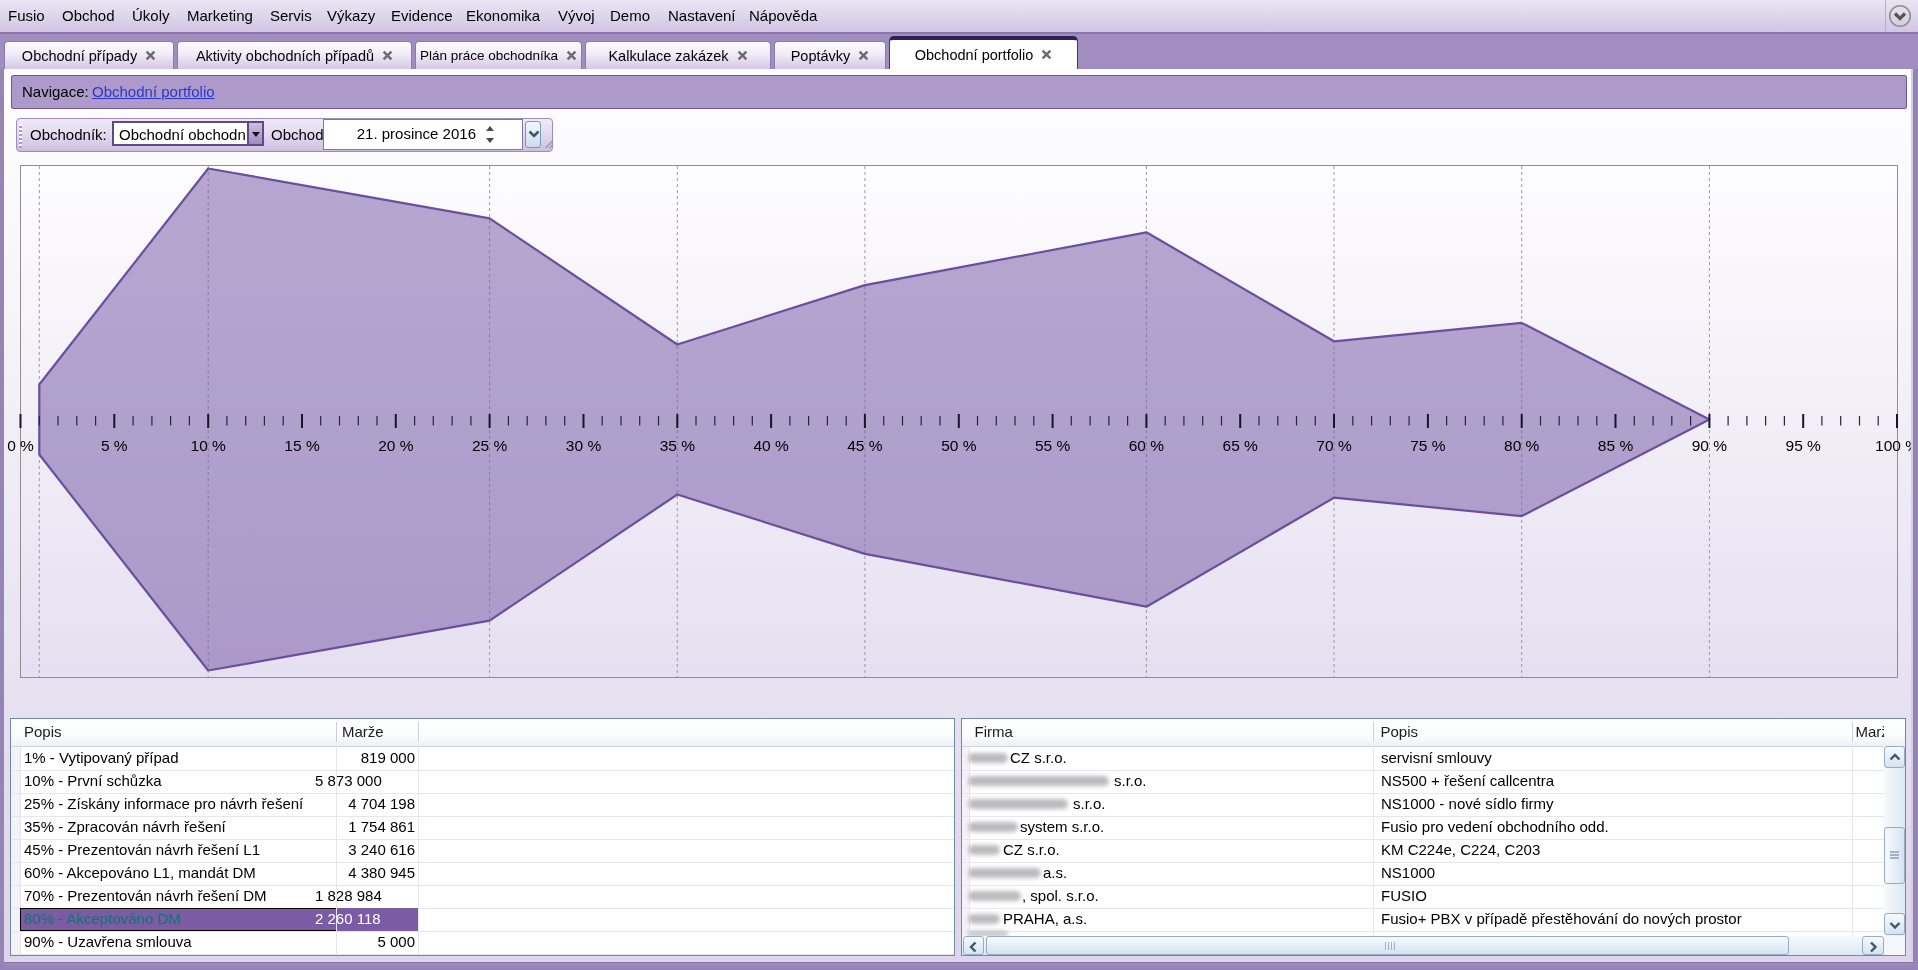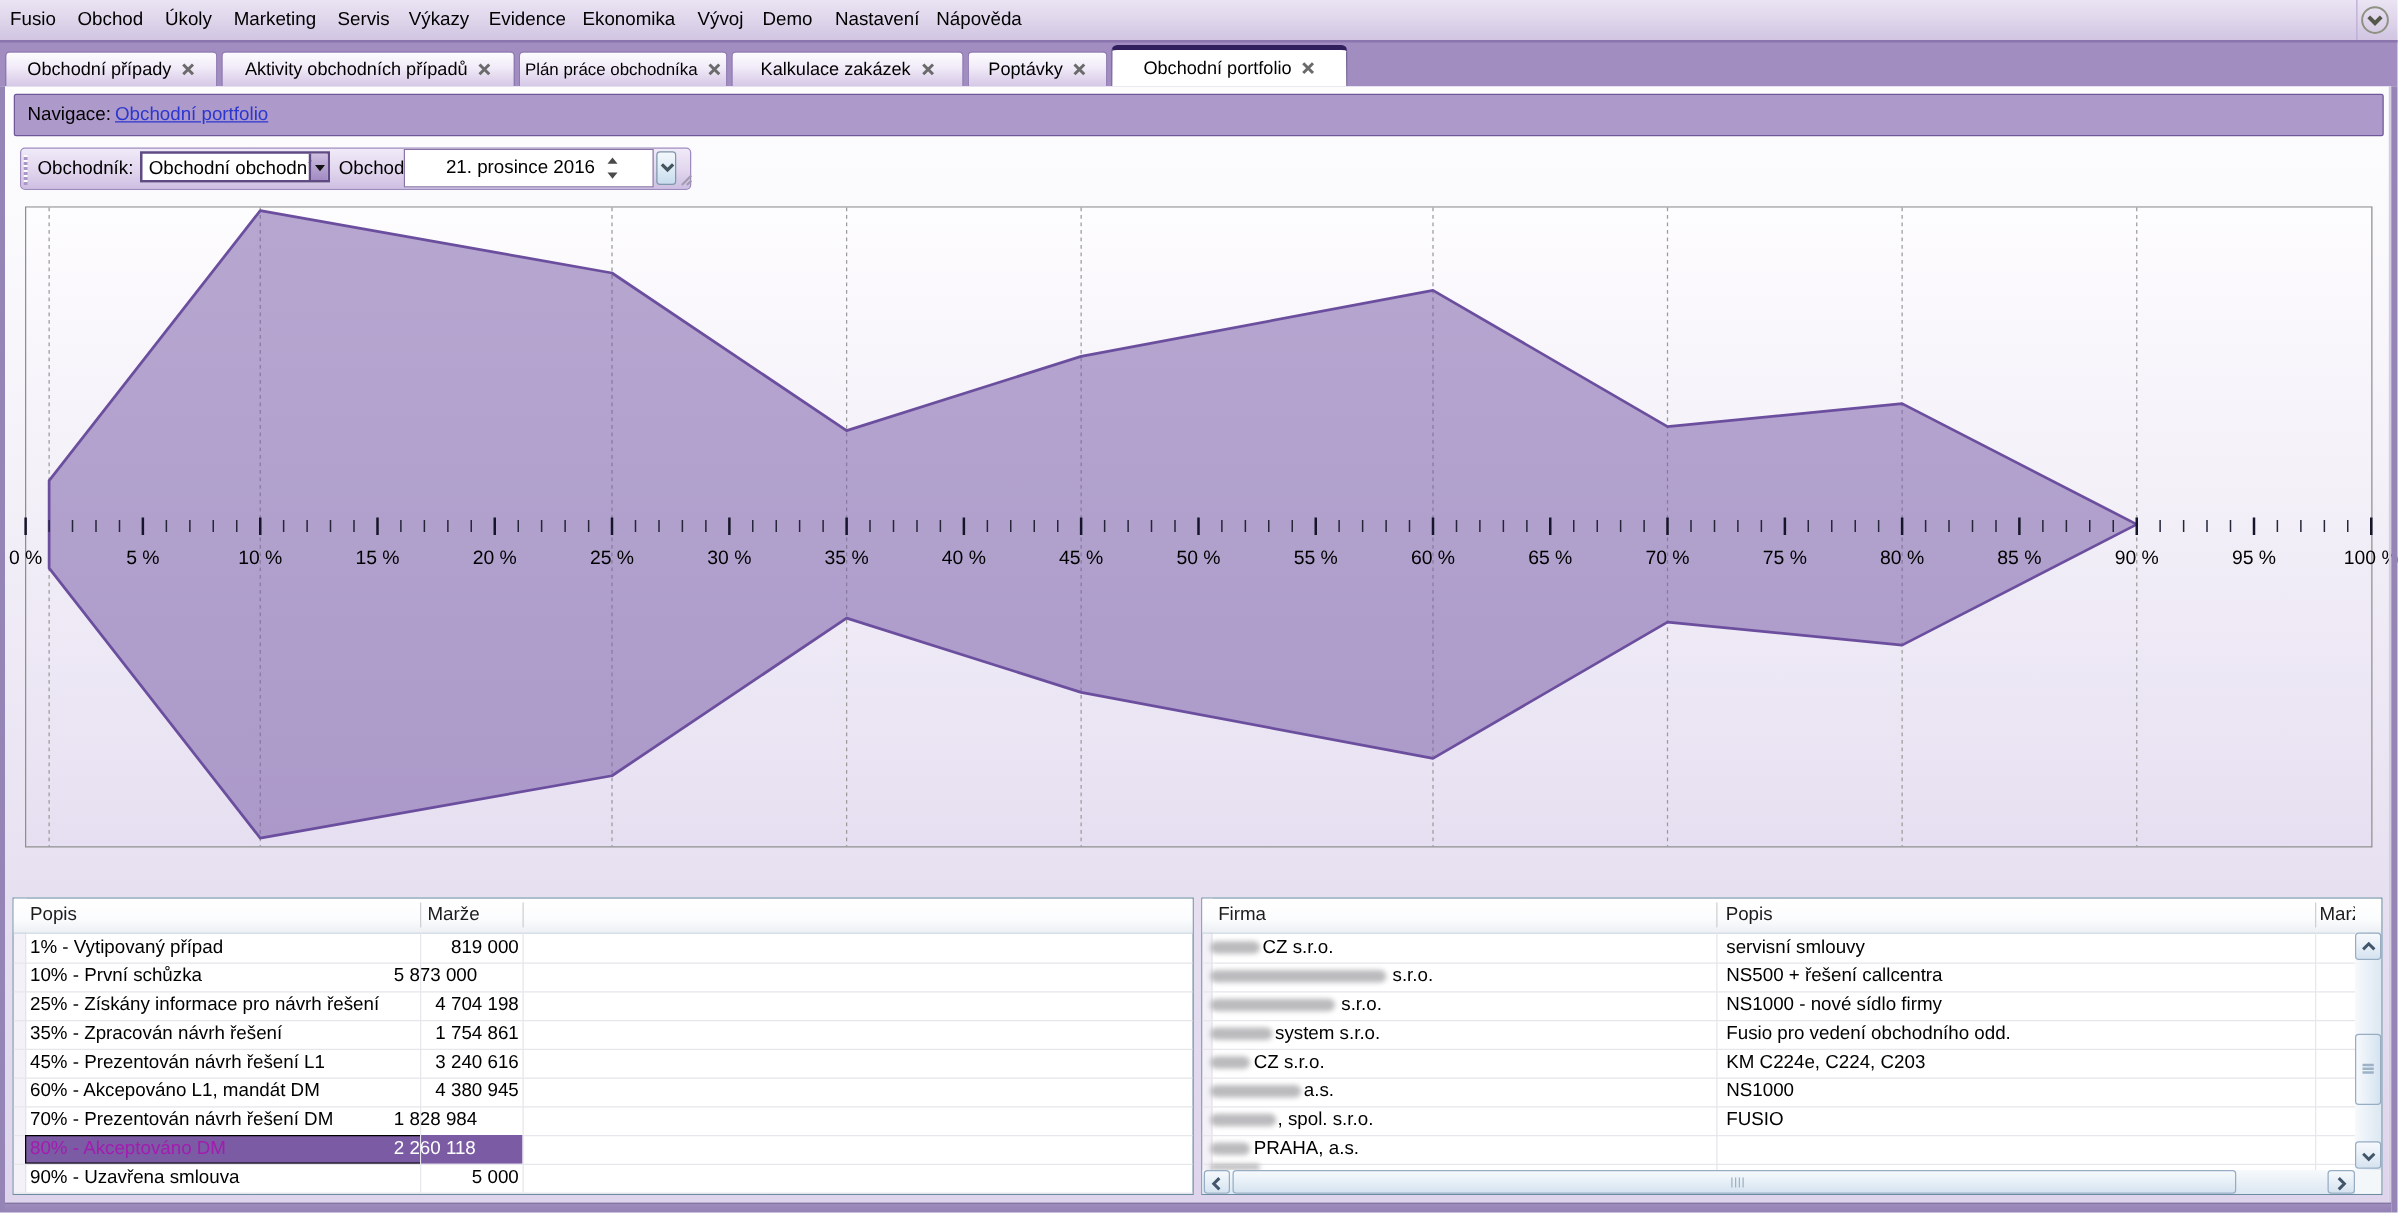--- a/index.html
+++ b/index.html
@@ -201,21 +201,21 @@
     <span class="ab cellt" style="left:304px;top:119.5px;width:100px;text-align:right;color:#000">3 240 616</span>
     <div class="ab rowline" style="top:142.5px"></div>
     <span class="ab cellt" style="left:13px;top:142.5px;color:#000">60% - Akcepováno L1, mandát DM</span>
     <span class="ab cellt" style="left:304px;top:142.5px;width:100px;text-align:right;color:#000">4 380 945</span>
     <div class="ab rowline" style="top:165.5px"></div>
     <span class="ab cellt" style="left:13px;top:165.5px;color:#000">70% - Prezentován návrh řešení DM</span>
     <span class="ab cellt" style="left:304px;top:165.5px;width:100px;text-align:left;color:#000">1 828 984</span>
     <div class="ab rowline" style="top:188.5px"></div>
     <div class="ab selrow" style="left:9px;top:188.5px;width:398px;height:23px"></div>
     <div class="ab" style="box-sizing:border-box;left:9px;top:188.5px;width:317px;height:23px;border:1px solid #000"></div>
-    <span class="ab cellt" style="left:13px;top:188.5px;color:#a21caf">80% - Akceptováno DM</span>
+    <span class="ab cellt" style="left:13px;top:188.5px;color:#0f766e">80% - Akceptováno DM</span>
     <span class="ab cellt" style="left:304px;top:188.5px;width:100px;text-align:left;color:#fff">2 260 118</span>
     <div class="ab rowline" style="top:211.5px"></div>
     <span class="ab cellt" style="left:13px;top:211.5px;color:#000">90% - Uzavřena smlouva</span>
     <span class="ab cellt" style="left:304px;top:211.5px;width:100px;text-align:right;color:#000">5 000</span>
     <div class="ab rowline" style="top:234.5px"></div>
     <div class="ab vline" style="left:325px;top:27px;height:208px"></div>
     <div class="ab vline" style="left:407px;top:27px;height:208px"></div>
   </div>
 <div class="ab lv" style="left:960.5px;top:718px;width:945px;height:238px">
     <div class="ab" style="left:0;top:0;width:7px;height:236px;background:#f4f2f8;border-right:1px solid #e3e3e9"></div>
@@ -248,20 +248,21 @@
     <div class="ab blob" style="left:6.5px;top:148.5px;width:73px"></div>
     <span class="ab cellt" style="left:81.5px;top:142.5px">a.s.</span>
     <span class="ab cellt" style="left:419.5px;top:142.5px">NS1000</span>
     <div class="ab rowline" style="top:165.5px;right:21px">​</div>
     <div class="ab blob" style="left:6.5px;top:171.5px;width:53px"></div>
     <span class="ab cellt" style="left:60.5px;top:165.5px">, spol. s.r.o.</span>
     <span class="ab cellt" style="left:419.5px;top:165.5px">FUSIO</span>
     <div class="ab rowline" style="top:188.5px;right:21px">​</div>
     <div class="ab blob" style="left:6.5px;top:194.5px;width:32px"></div>
     <span class="ab cellt" style="left:41.5px;top:188.5px">PRAHA, a.s.</span>
+    <span class="ab cellt" style="left:419.5px;top:188.5px">Fusio+ PBX v případě přestěhování do nových prostor</span>
     <div class="ab rowline" style="top:211.5px;right:21px">​</div>
     <div class="ab blob" style="left:6.5px;top:212px;width:40px;height:5px"></div>
     <div class="ab vline" style="left:411.5px;top:27px;height:190px"></div>
     <div class="ab vline" style="left:890.5px;top:27px;height:190px"></div>
     <div class="ab" style="left:922.5px;top:27px;width:20.5px;height:189.5px;background:linear-gradient(90deg,#f7fafc,#e9f0f7 50%,#dde8f2)"></div>
     <div class="ab sb" style="left:922.5px;top:27px;width:20.5px;height:22px">
       <svg class="ab" style="left:3.5px;top:6px" width="12" height="9">
         <path d="M1.5 6.5 L6 2 L10.5 6.5" fill="none" stroke="#42566b" stroke-width="2.4"></path>
       </svg>
     </div>

